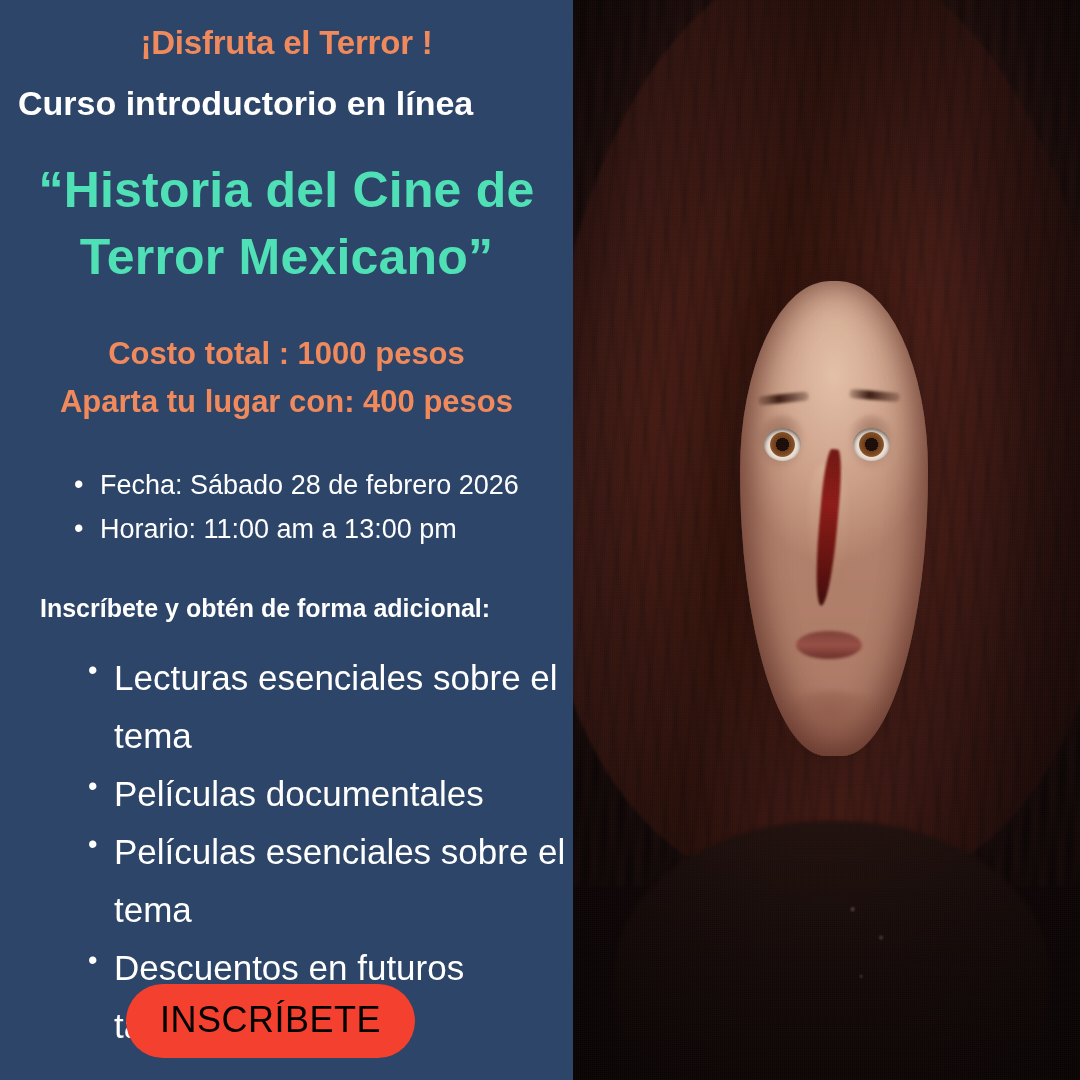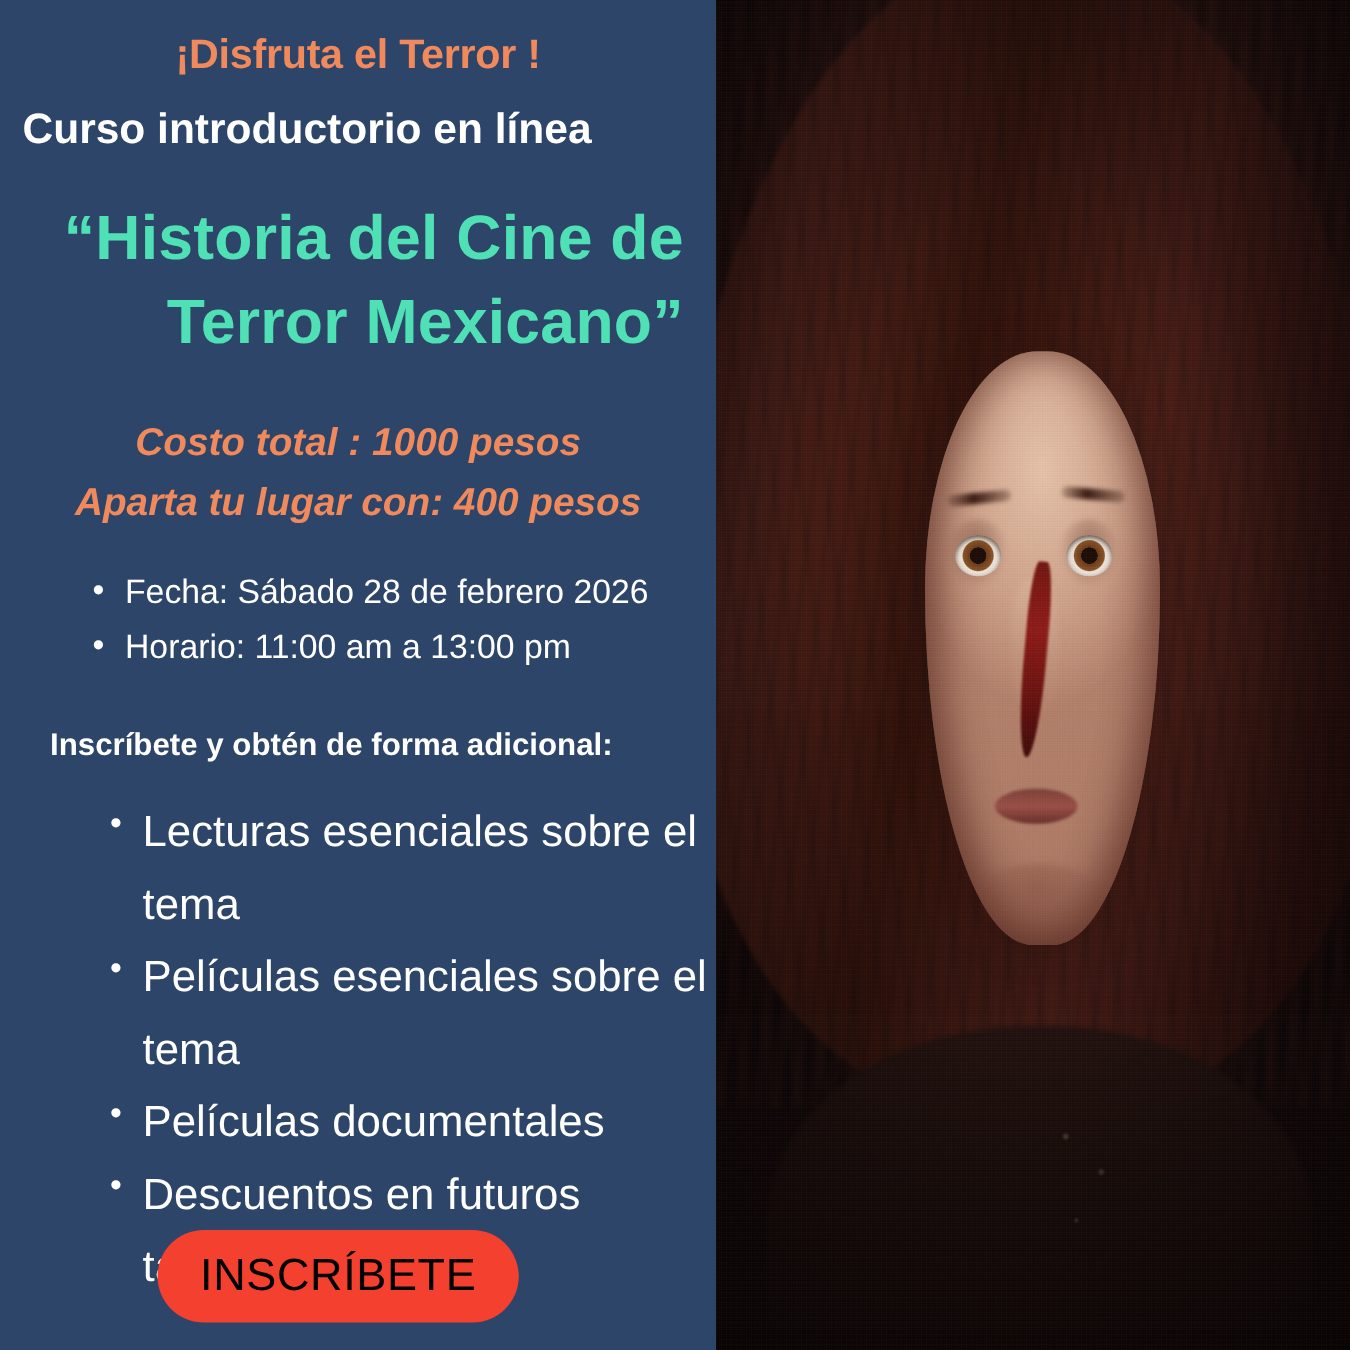--- a/index.html
+++ b/index.html
@@ -210,43 +210,42 @@
   }
   .subtitle {
     text-align: left;
     color: #ffffff;
     font-weight: bold;
     font-size: 34px;
     margin: 22px 0 0 0;
     padding: 0 18px;
   }
   .course-title {
-    text-align: right;
+    text-align: center;
     color: #4fe0b5;
     font-weight: bold;
     font-size: 50px;
     line-height: 1.33;
     margin: 34px 0 0 0;
     padding: 0 26px;
     letter-spacing: 0.2px;
   }
   .price-block {
     margin: 40px 0 0 0;
     padding: 0 18px;
-    font-style: italic;
   }
   .price {
     text-align: center;
     color: #f08a5d;
     font-weight: bold;
     font-size: 31px;
     line-height: 1.55;
   }
   .info-list {
-    margin: 26px 0 0 0;
+    margin: 38px 0 0 0;
     padding: 0 0 0 74px;
     list-style: none;
   }
   .info-list li {
     position: relative;
     color: #ffffff;
     font-size: 27px;
     line-height: 1.62;
     padding-left: 26px;
   }
@@ -327,22 +326,22 @@
 
     <ul class="info-list">
       <li>Fecha: Sábado 28 de febrero 2026</li>
       <li>Horario: 11:00 am a 13:00 pm</li>
     </ul>
 
     <div class="bonus-heading">Inscríbete y obtén de forma adicional:</div>
 
     <ul class="bonus-list">
       <li>Lecturas esenciales sobre el tema</li>
+      <li>Películas documentales</li>
       <li>Películas esenciales sobre el tema</li>
-      <li>Películas documentales</li>
       <li>Descuentos en futuros talleres</li>
     </ul>
 
     <div class="cta-wrap">
       <button class="cta-button">INSCRÍBETE</button>
     </div>
 
   </div>
 
   <div class="right-panel">

